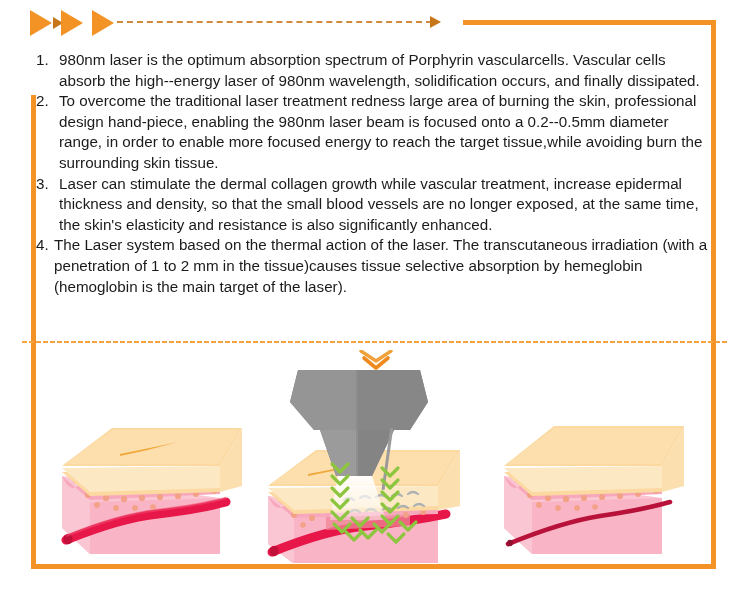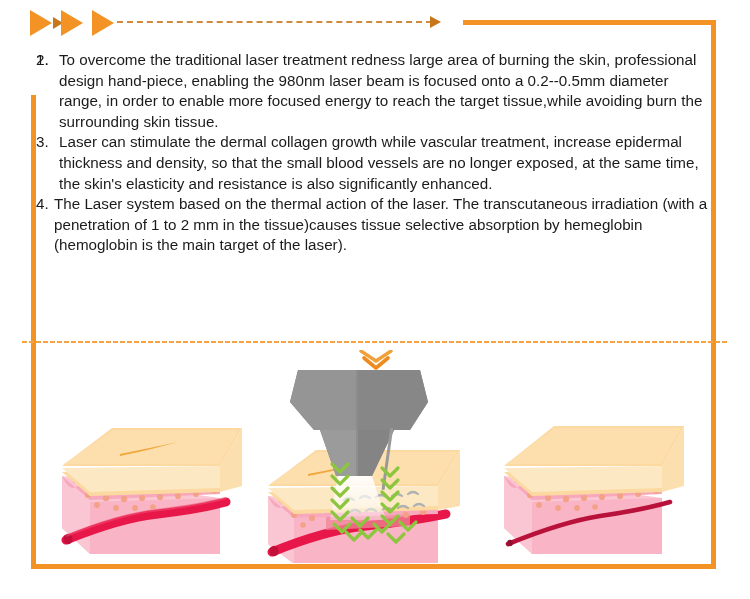--- a/index.html
+++ b/index.html
@@ -124,21 +124,21 @@
   <span class="tri-inner"></span>
   <span class="tri t2"></span>
   <span class="tri t3"></span>
   <span class="dash-line"></span>
   <span class="dash-head"></span>
 </div>
 
 <div id="text-block">
   <ol class="features">
     <li>
-      <span class="num">1.</span>
+      <span class="num">1.</span><span>980nm laser is the optimum absorption spectrum of Porphyrin vascularcells. Vascular cells absorb the high--energy laser of 980nm wavelength, solidification occurs, and finally dissipated.</span>
     </li>
     <li>
       <span class="num">2.</span><span>To overcome the traditional laser treatment redness large area of burning the skin, professional design hand-piece, enabling the 980nm laser beam is focused onto a 0.2--0.5mm diameter range, in order to enable more focused energy to reach the target tissue,while avoiding burn the surrounding skin tissue.</span>
     </li>
     <li>
       <span class="num">3.</span><span>Laser can stimulate the dermal collagen growth while vascular treatment, increase epidermal thickness and density, so that the small blood vessels are no longer exposed, at the same time, the skin's elasticity and resistance is also significantly enhanced.</span>
     </li>
     <li class="tight">
       <span class="num">4.</span><span>The Laser system based on the thermal action of the laser. The transcutaneous irradiation (with a penetration of 1 to 2 mm in the tissue)causes tissue selective absorption by hemeglobin (hemoglobin is the main target of the laser).</span>
     </li>

